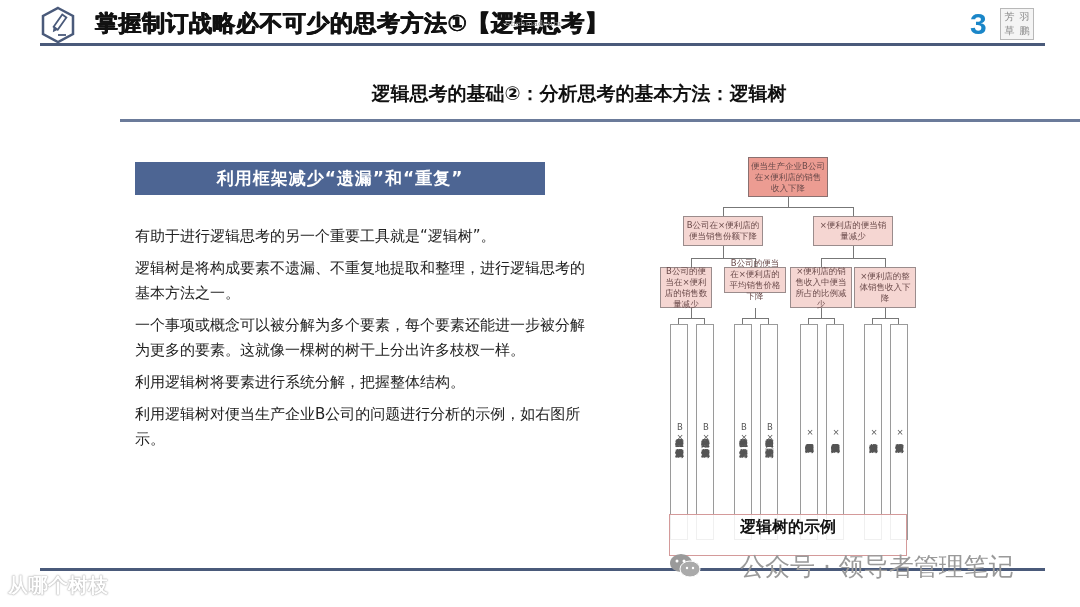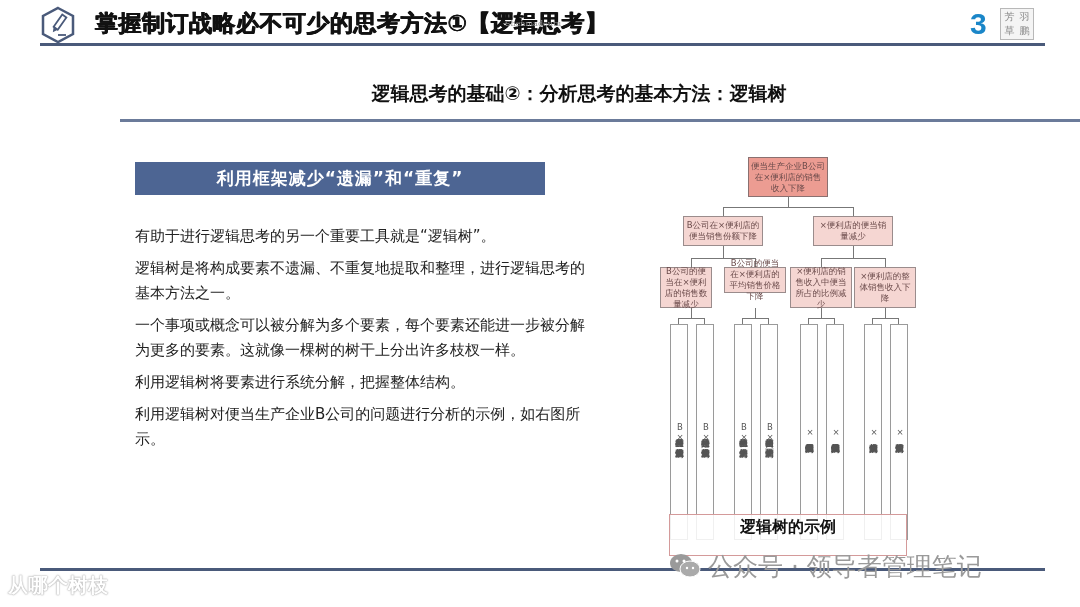--- a/index.html
+++ b/index.html
@@ -177,13 +177,13 @@
 <div class="abs footer-line"></div>
 <div class="abs wm-left">从哪个树枝</div>
 <svg class="abs wechat-icon" viewBox="0 0 34 28">
   <ellipse cx="13" cy="11" rx="11" ry="9" fill="#9a9a9a"></ellipse>
   <ellipse cx="22" cy="17" rx="10" ry="8" fill="#aaaaaa" stroke="#fff" stroke-width="1"></ellipse>
   <circle cx="9" cy="9" r="1.5" fill="#fff"></circle>
     <circle cx="16" cy="9" r="1.5" fill="#fff"></circle>
   <circle cx="19" cy="16" r="1.2" fill="#fff"></circle>
     <circle cx="25" cy="16" r="1.2" fill="#fff"></circle>
 </svg>
-<div class="abs wm-right" style="left:708px;">公众号 · 领导者管理笔记</div>
+<div class="abs wm-right" style="left:740px;">公众号 · 领导者管理笔记</div>
 
 </body></html>

